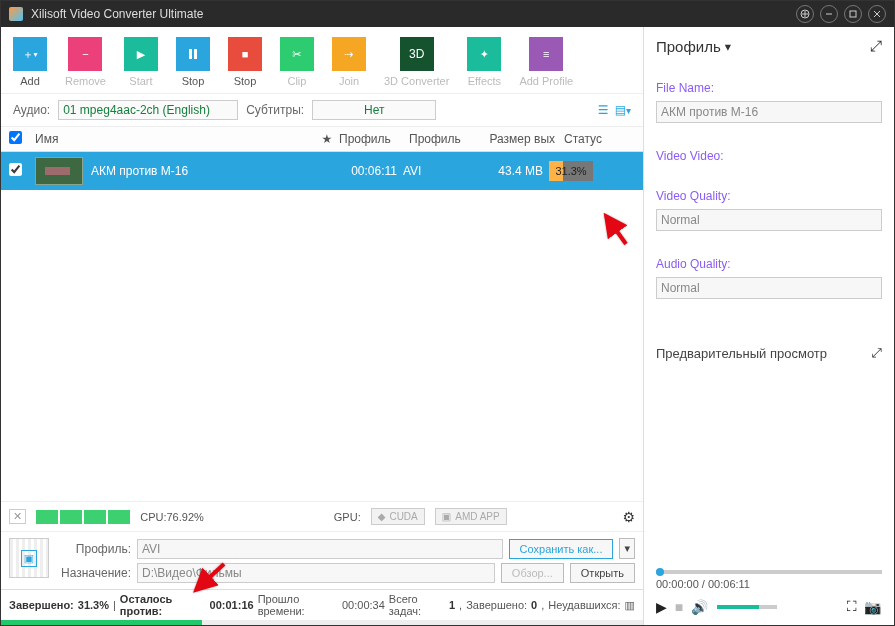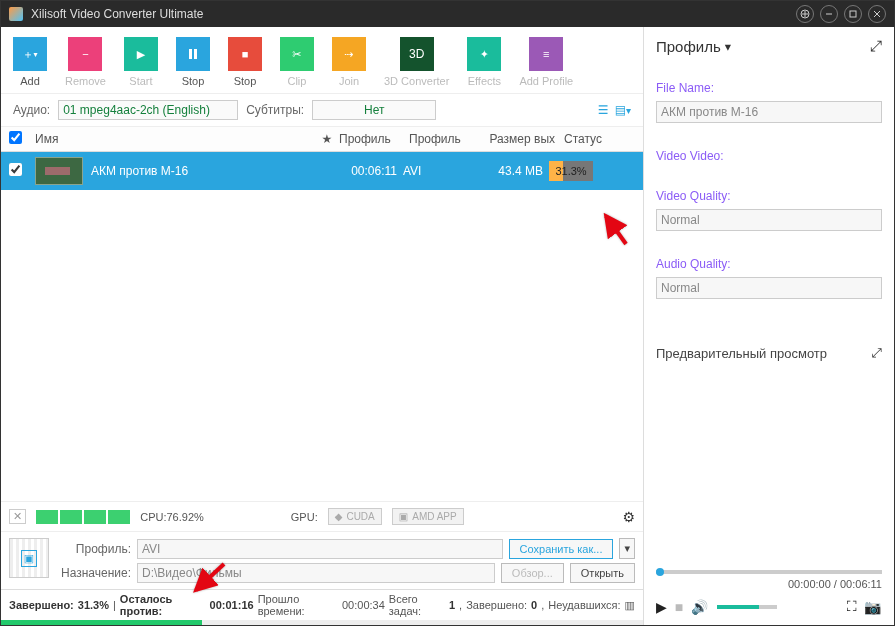--- a/index.html
+++ b/index.html
@@ -84,21 +84,21 @@
 
 
 .right h3 { font-size: 15px; font-weight: normal; color: #333; display: flex; align-items: center; gap: 4px; }
 .right .expand { margin-left: auto; color: #333; }
 .right label { color: #8b5cf6; font-size: 12px; margin-top: 20px; }
 .right input, .right select { width: 100%; border: 1px solid #ccc; background: #f7f7f7; padding: 3px 4px; font-size: 12px; color: #888; }
 .preview-h { margin-top: 40px; font-size: 13px; color: #444; display:flex; align-items:center; overflow:hidden; white-space:nowrap; }
 .timeline { margin-top: auto; }
 .tl-track { height: 4px; background: #ccc; position: relative; margin: 4px 0; }
 .tl-track::before { content:""; position:absolute; left:0; width:8px; height:8px; background:#2aa5de; border-radius:50%; top:-2px; }
-.tl-time { font-size: 11px; color: #555; text-align: right; }
+.tl-time { font-size: 11px; color: #555; text-align: left; }
 .pv-ctrls { display: flex; align-items: center; gap: 8px; margin-top: 8px; font-size: 14px; color: #222; }
 .vol { width: 60px; height: 4px; background: #ccc; position: relative; }
 .vol .fv { position:absolute; left:0; top:0; bottom:0; width:70%; background:#1abc9c; }
 
 
 .arrow { position: absolute; pointer-events: none; color: #e30613; }
 .arrow svg { filter: drop-shadow(0 0 1px rgba(0,0,0,.3)); }
 
 </style>
 </head>
@@ -227,21 +227,21 @@
 
       <div class="cpubar">
         <span style="border:1px solid #ccc;padding:0 3px;color:#999">✕</span>
         <div class="meter">
             <i></i>
             <i></i>
             <i></i>
             <i></i>
           </div>
         <span>CPU:76.92%</span>
-        <span style="margin-left:77px">GPU:</span>
+        <span style="margin-left:120px">GPU:</span>
         <span class="graybtn">
             <span>◆</span>
             <span>CUDA</span>
           </span>
         <span class="graybtn">
             <span>▣</span>
             <span>AMD APP</span>
           </span>
         <span class="gear">⚙</span>
       </div>

